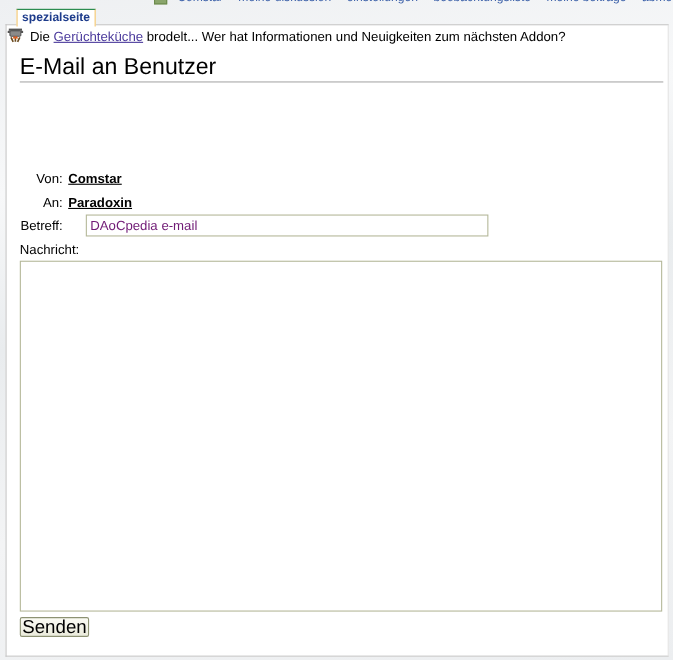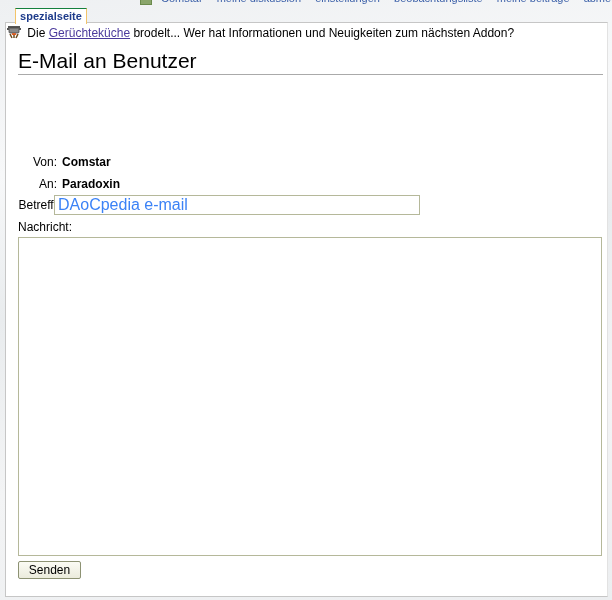--- a/index.html
+++ b/index.html
@@ -109,44 +109,45 @@
       font-size: 12px;
       line-height: 18px;
       margin: 0;
     }
     .field-row {
       position: absolute;
       left: 0;
       font-size: 12px;
       line-height: 16px;
       white-space: nowrap;
+      text-decoration: underline;
     }
     .field-row .lbl {
       display: inline-block;
       text-align: right;
       width: 51px;
       margin-right: 5px;
     }
     .field-row .val {
       font-weight: bold;
     }
     .subject-input {
       position: absolute;
       top: 172px;
-      left: 48px;
+      left: 72px;
       width: 358px;
       height: 16px;
       border: 1px solid #b5b89a;
       background: #fff;
       font-family: "Liberation Sans", sans-serif;
-      font-size: 16px;
+      font-size: 12px;
       line-height: 16px;
       padding: 1px 3px;
       box-sizing: content-box;
-      color: #3b82f6;
+      color: #701a75;
     }
     .msg-label {
       position: absolute;
       top: 197px;
       left: 12px;
       font-size: 12px;
       line-height: 14px;
     }
     .message-area {
       position: absolute;
@@ -164,21 +165,21 @@
     .send-button {
       position: absolute;
       top: 538px;
       left: 12px;
       width: 63px;
       height: 18px;
       border: 1px solid #8d9273;
       border-radius: 2px;
       background: linear-gradient(#fbfbf4, #ebebdc);
       font-family: "Liberation Sans", sans-serif;
-      font-size: 12px;
+      font-size: 17px;
       line-height: 16px;
       padding: 0;
       color: #000;
       text-align: center;
     }
   </style>
 </head>
 <body>
 
 <div class="personal-bar">

